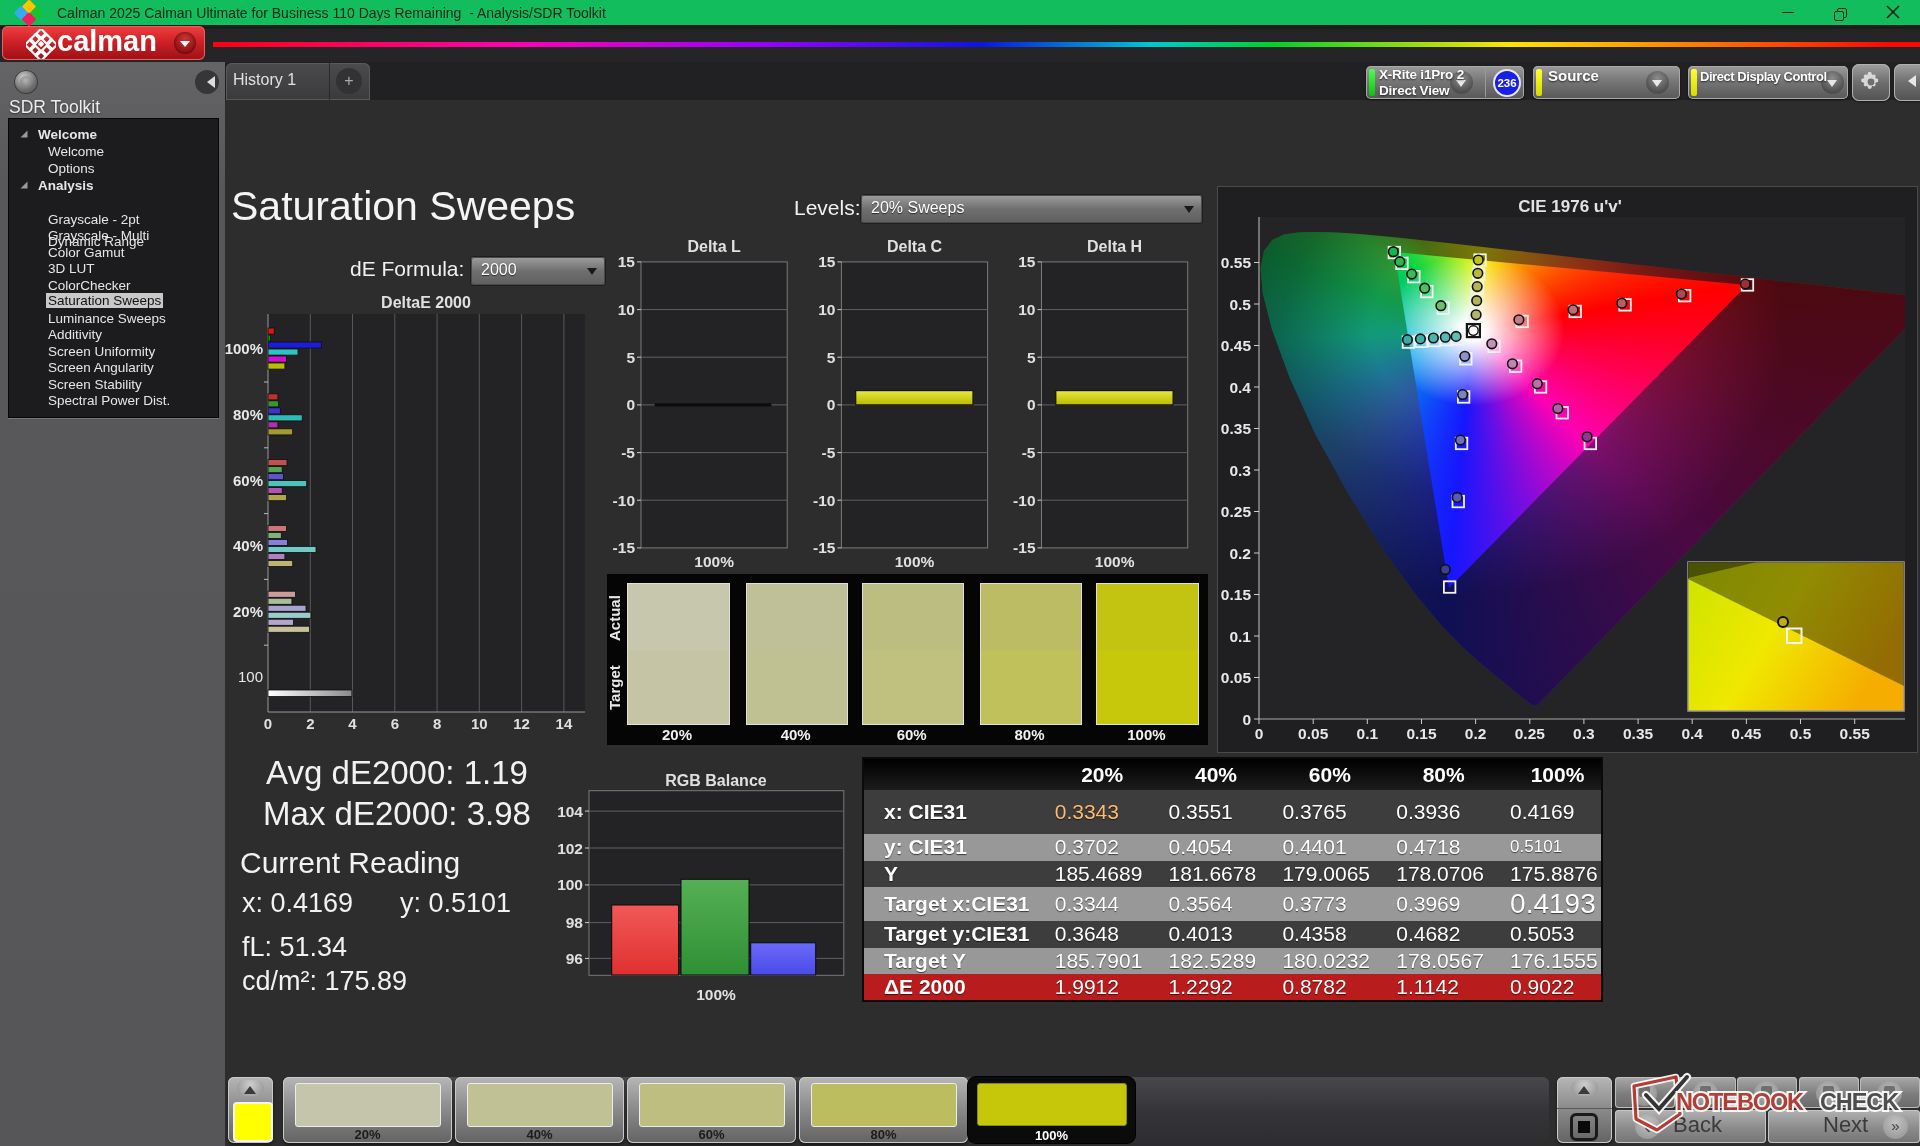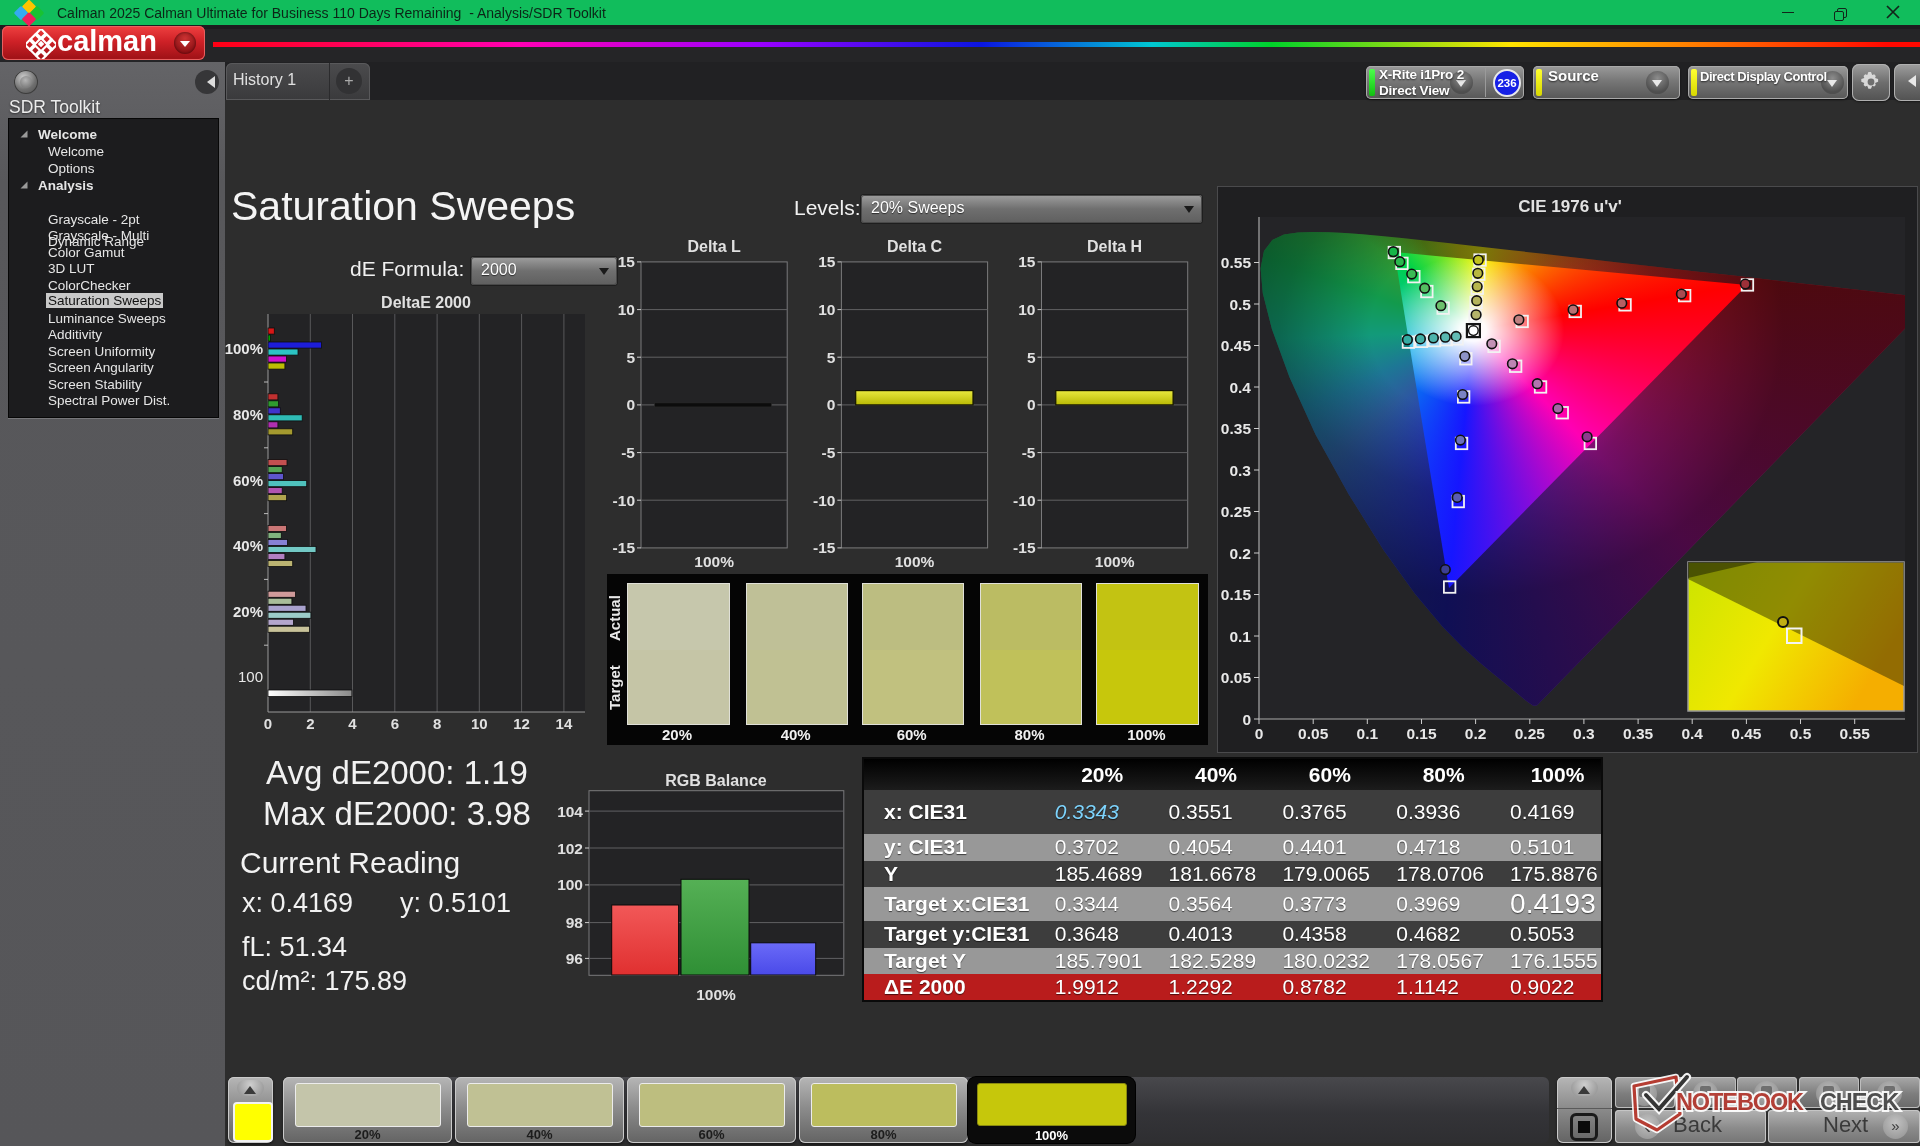--- a/index.html
+++ b/index.html
@@ -131,21 +131,21 @@
 <div class="gbtn" style="left:1894px;top:64px;width:30px;height:37px;border-radius:7px 0 0 7px;">
  <div class="a" style="left:8px;top:11px;border:6px solid transparent;border-right:8px solid #e8e8e8;"></div>
 </div>
 <div class="a txt" style="left:231px;top:183px;font-size:41px;font-weight:300;letter-spacing:0px;color:#f4f4f4;">Saturation Sweeps</div>
 <div class="a txt" style="left:794px;top:196px;font-size:21px;">Levels:</div>
 <div class="a" style="left:861px;top:195px;width:341px;height:28px;border-radius:3px;background:linear-gradient(#9e9e9e,#6f6f6f 50%,#5f5f5f);box-shadow:inset 0 0 0 1px #494949,0 0 0 1px #1e1e1e;color:#fff;">
     <div class="a" style="left:10px;top:4px;font-size:16px;text-shadow:0 1px 1px rgba(0,0,0,.6);">20% Sweeps</div>
     <div class="a" style="right:8px;top:11px;border:5.5px solid transparent;border-top:7px solid #1a1a1a;"></div>
   </div>
 <div class="a txt" style="left:350px;top:257px;font-size:21px;">dE Formula:</div>
-<div class="a" style="left:471px;top:257px;width:146px;height:28px;border-radius:3px;background:linear-gradient(#9e9e9e,#6f6f6f 50%,#5f5f5f);box-shadow:inset 0 0 0 1px #494949,0 0 0 1px #1e1e1e;color:#fff;">
+<div class="a" style="left:471px;top:257px;width:134px;height:28px;border-radius:3px;background:linear-gradient(#9e9e9e,#6f6f6f 50%,#5f5f5f);box-shadow:inset 0 0 0 1px #494949,0 0 0 1px #1e1e1e;color:#fff;">
     <div class="a" style="left:10px;top:4px;font-size:16px;text-shadow:0 1px 1px rgba(0,0,0,.6);">2000</div>
     <div class="a" style="right:8px;top:11px;border:5.5px solid transparent;border-top:7px solid #1a1a1a;"></div>
   </div>
 <div class="a" style="left:607px;top:574px;width:601px;height:171px;background:#050505;"></div>
 <div class="a" style="left:627px;top:582.6px;width:100.8px;height:67.4px;background:#c6c7ac;border:1px solid #e0e0d8;border-bottom:none;"></div>
 <div class="a" style="left:627px;top:650px;width:100.8px;height:74px;background:#c5c5a6;border:1px solid #e0e0d8;border-top:none;"></div>
 <div class="a" style="left:617px;top:726px;width:120px;text-align:center;font-size:15px;font-weight:bold;color:#f0f0f0;">20%</div>
 <div class="a" style="left:745.7px;top:582.6px;width:100.8px;height:67.4px;background:#bfc097;border:1px solid #e0e0d8;border-bottom:none;"></div>
 <div class="a" style="left:745.7px;top:650px;width:100.8px;height:74px;background:#c0c193;border:1px solid #e0e0d8;border-top:none;"></div>
 <div class="a" style="left:735.7px;top:726px;width:120px;text-align:center;font-size:15px;font-weight:bold;color:#f0f0f0;">40%</div>
@@ -492,33 +492,33 @@
         <tr style="height:31px;background:linear-gradient(#000,#1c1c1c);">
           <td style="width:180px;"></td>
           <td style="width:111px;text-align:center;color:#fff;font-weight:bold;font-size:21px;padding-left:28px;">20%</td>
           <td style="width:111px;text-align:center;color:#fff;font-weight:bold;font-size:21px;padding-left:28px;">40%</td>
           <td style="width:111px;text-align:center;color:#fff;font-weight:bold;font-size:21px;padding-left:28px;">60%</td>
           <td style="width:111px;text-align:center;color:#fff;font-weight:bold;font-size:21px;padding-left:28px;">80%</td>
           <td style="width:111px;text-align:center;color:#fff;font-weight:bold;font-size:21px;padding-left:28px;">100%</td>
         </tr>
 <tr style="height:44px;background:#3d3d3d;">
 <td style="color:#fff;font-weight:bold;font-size:21px;padding-left:20px;text-shadow:0 1px 1px rgba(0,0,0,.6);white-space:nowrap;">x: CIE31</td>
-<td style="color:#7dd3fc;font-size:21px;padding-left:23px;text-shadow:0 1px 1px rgba(0,0,0,.6);white-space:nowrap;font-style:italic;">0.3343</td>
+<td style="color:#fdba74;font-size:21px;padding-left:23px;text-shadow:0 1px 1px rgba(0,0,0,.6);white-space:nowrap;">0.3343</td>
 <td style="color:#fff;font-size:21px;padding-left:23px;text-shadow:0 1px 1px rgba(0,0,0,.6);white-space:nowrap;">0.3551</td>
 <td style="color:#fff;font-size:21px;padding-left:23px;text-shadow:0 1px 1px rgba(0,0,0,.6);white-space:nowrap;">0.3765</td>
 <td style="color:#fff;font-size:21px;padding-left:23px;text-shadow:0 1px 1px rgba(0,0,0,.6);white-space:nowrap;">0.3936</td>
 <td style="color:#fff;font-size:21px;padding-left:23px;text-shadow:0 1px 1px rgba(0,0,0,.6);white-space:nowrap;">0.4169</td>
 </tr>
 <tr style="height:26.5px;background:#989898;">
 <td style="color:#fff;font-weight:bold;font-size:21px;padding-left:20px;text-shadow:0 1px 1px rgba(0,0,0,.6);white-space:nowrap;">y: CIE31</td>
 <td style="color:#fff;font-size:21px;padding-left:23px;text-shadow:0 1px 1px rgba(0,0,0,.6);white-space:nowrap;">0.3702</td>
 <td style="color:#fff;font-size:21px;padding-left:23px;text-shadow:0 1px 1px rgba(0,0,0,.6);white-space:nowrap;">0.4054</td>
 <td style="color:#fff;font-size:21px;padding-left:23px;text-shadow:0 1px 1px rgba(0,0,0,.6);white-space:nowrap;">0.4401</td>
 <td style="color:#fff;font-size:21px;padding-left:23px;text-shadow:0 1px 1px rgba(0,0,0,.6);white-space:nowrap;">0.4718</td>
-<td style="color:#fff;font-size:21px;padding-left:23px;text-shadow:0 1px 1px rgba(0,0,0,.6);white-space:nowrap;">0.5101</td>
+<td style="color:#fff;font-size:17px;padding-left:23px;text-shadow:0 1px 1px rgba(0,0,0,.6);white-space:nowrap;">0.5101</td>
 </tr>
 <tr style="height:26.5px;background:#3d3d3d;">
 <td style="color:#fff;font-weight:bold;font-size:21px;padding-left:20px;text-shadow:0 1px 1px rgba(0,0,0,.6);white-space:nowrap;">Y</td>
 <td style="color:#fff;font-size:21px;padding-left:23px;text-shadow:0 1px 1px rgba(0,0,0,.6);white-space:nowrap;">185.4689</td>
 <td style="color:#fff;font-size:21px;padding-left:23px;text-shadow:0 1px 1px rgba(0,0,0,.6);white-space:nowrap;">181.6678</td>
 <td style="color:#fff;font-size:21px;padding-left:23px;text-shadow:0 1px 1px rgba(0,0,0,.6);white-space:nowrap;">179.0065</td>
 <td style="color:#fff;font-size:21px;padding-left:23px;text-shadow:0 1px 1px rgba(0,0,0,.6);white-space:nowrap;">178.0706</td>
 <td style="color:#fff;font-size:21px;padding-left:23px;text-shadow:0 1px 1px rgba(0,0,0,.6);white-space:nowrap;">175.8876</td>
 </tr>
 <tr style="height:26.5px;background:#989898;">

